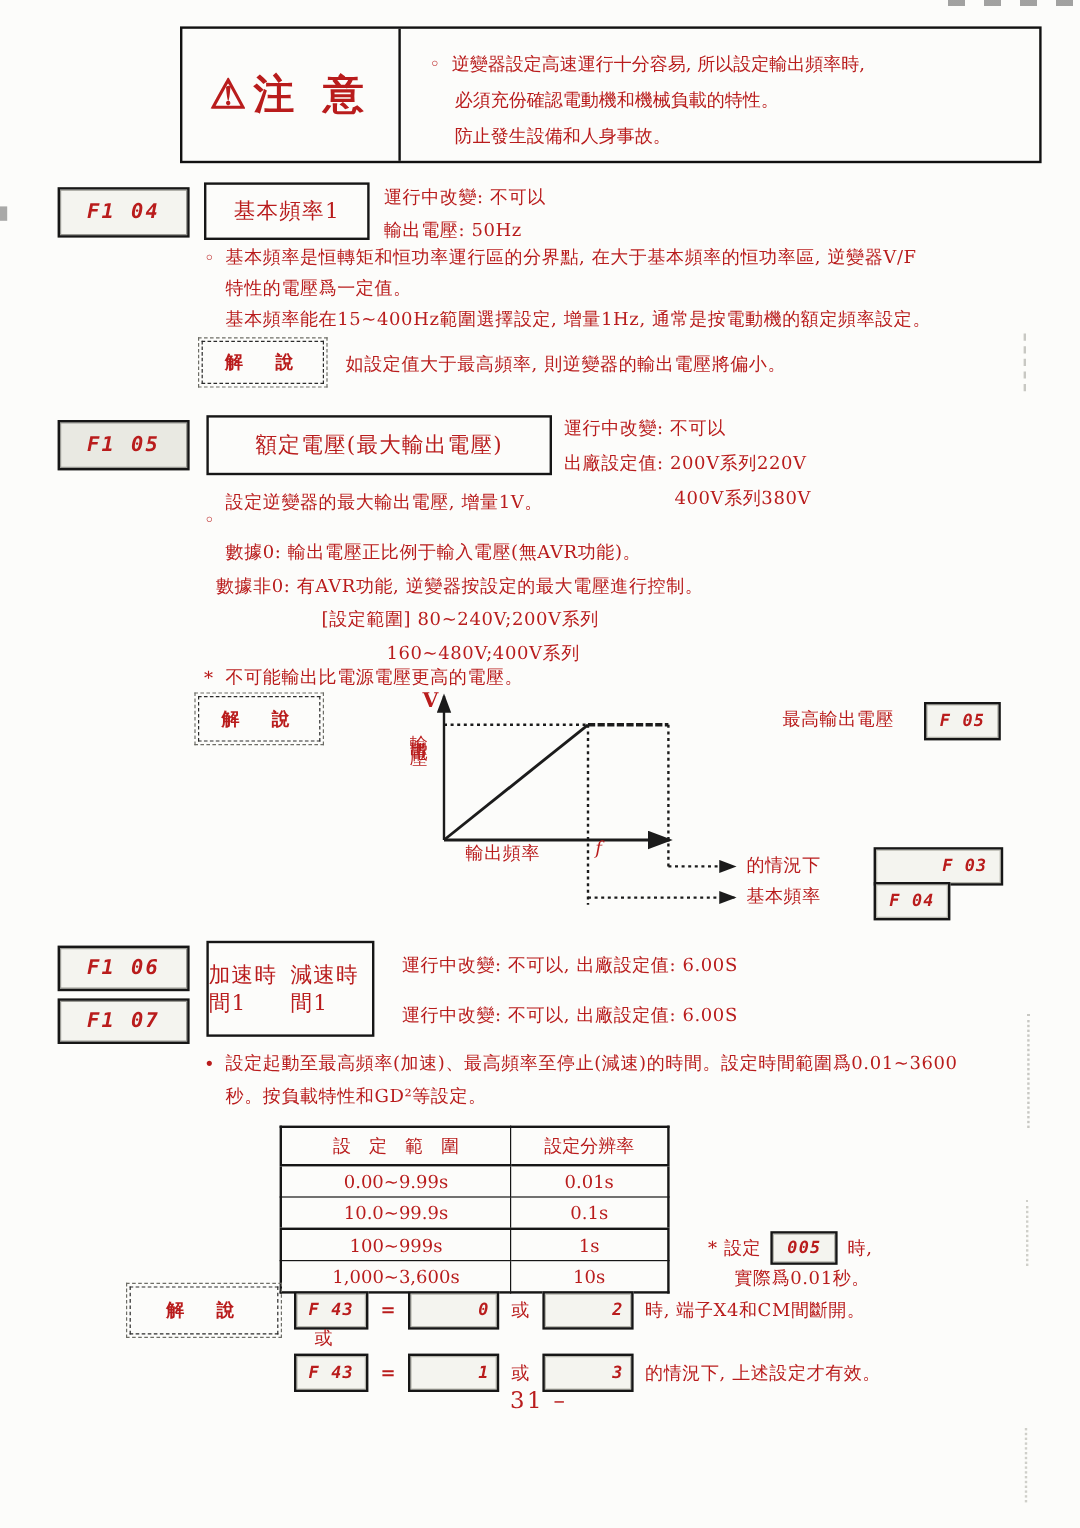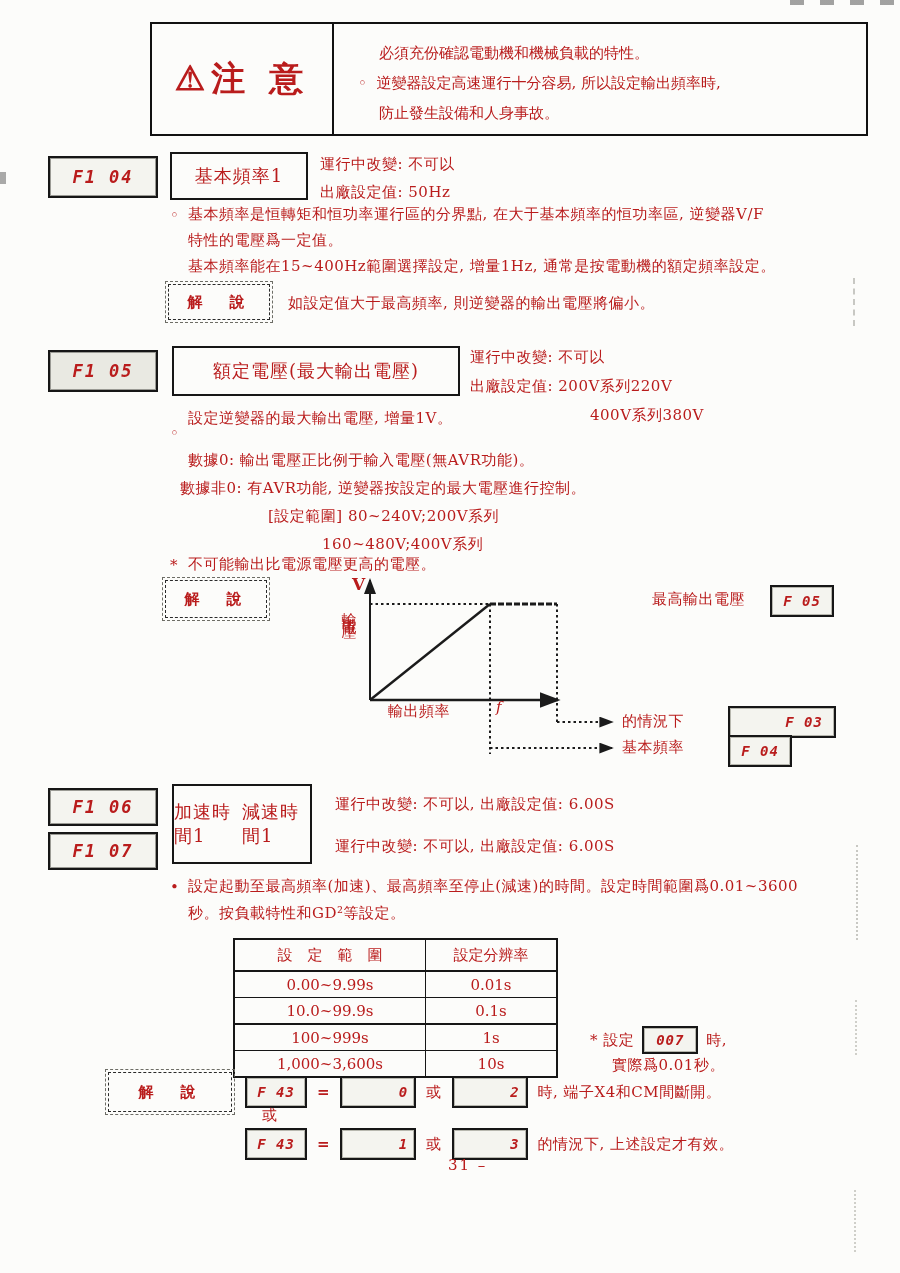--- a/index.html
+++ b/index.html
@@ -52,50 +52,50 @@
 </head>
 <body>
 
 <div class="page">
 
   <div class="warnbox" style="left:150px;top:22px;width:714px;height:110px;">
     <div class="warn-left">
       <span class="warn-title"><span>⚠</span><span>注 意</span></span>
     </div>
     <div class="warn-right">
+      <div><span>◦</span>&nbsp;&nbsp;<span>逆變器設定高速運行十分容易, 所以設定輸出頻率時,</span></div>
       <div style="padding-left:21px;"><span>必須充份確認電動機和機械負載的特性。</span></div>
-      <div><span>◦</span>&nbsp;&nbsp;<span>逆變器設定高速運行十分容易, 所以設定輸出頻率時,</span></div>
       <div style="padding-left:21px;"><span>防止發生設備和人身事故。</span></div>
     </div>
   </div>
 
   <div class="seg" style="left:48px;top:156px;width:106px;height:38px;">F1 04</div>
   <div class="pbox" style="left:170px;top:152px;width:134px;height:44px;">
       <span>基本頻率1</span>
     </div>
   <div class="abs txt" style="left:320px;top:155px;">運行中改變: 不可以</div>
-  <div class="abs txt" style="left:320px;top:183px;">出廠設定值: 50Hz</div>
+  <div class="abs txt" style="left:320px;top:183px;">輸出電壓: 50Hz</div>
 
   <div class="abs txt" style="left:170px;top:206px;">◦</div>
   <div class="abs txt" style="left:188px;top:205px;">基本頻率是恒轉矩和恒功率運行區的分界點, 在大于基本頻率的恒功率區, 逆變器V/F</div>
   <div class="abs txt" style="left:188px;top:231px;">特性的電壓爲一定值。</div>
   <div class="abs txt" style="left:188px;top:257px;">基本頻率能在15~400Hz範圍選擇設定, 增量1Hz, 通常是按電動機的額定頻率設定。</div>
 
   <div class="jbox" style="left:168px;top:284px;width:100px;height:34px;">
       <span>解　說</span>
     </div>
   <div class="abs txt" style="left:288px;top:294px;">如設定值大于最高頻率, 則逆變器的輸出電壓將偏小。</div>
 
   <div class="seg" style="left:48px;top:350px;width:106px;height:38px;background:#e9e9e2;">F1 05</div>
   <div class="pbox" style="left:172px;top:346px;width:284px;height:46px;">
       <span>額定電壓(最大輸出電壓)</span>
     </div>
   <div class="abs txt" style="left:470px;top:348px;">運行中改變: 不可以</div>
   <div class="abs txt" style="left:470px;top:377px;">出廠設定值: 200V系列220V</div>
-  <div class="abs txt" style="left:562px;top:406px;margin-left:28px;">400V系列380V</div>
+  <div class="abs txt" style="left:562px;top:406px;">400V系列380V</div>
 
   <div class="abs txt" style="left:170px;top:424px;">◦</div>
   <div class="abs txt" style="left:188px;top:409px;">設定逆變器的最大輸出電壓, 增量1V。</div>
   <div class="abs txt" style="left:188px;top:451px;">數據0: 輸出電壓正比例于輸入電壓(無AVR功能)。</div>
   <div class="abs txt" style="left:180px;top:479px;">數據非0: 有AVR功能, 逆變器按設定的最大電壓進行控制。</div>
   <div class="abs txt" style="left:268px;top:507px;">[設定範圍] 80~240V;200V系列</div>
   <div class="abs txt" style="left:322px;top:535px;">160~480V;400V系列</div>
   <div class="abs txt" style="left:170px;top:556px;">*</div>
   <div class="abs txt" style="left:188px;top:555px;">不可能輸出比電源電壓更高的電壓。</div>
 
@@ -170,21 +170,21 @@
     </tr>
     <tr>
       <td>1,000~3,600s</td>
       <td>10s</td>
     </tr>
   </tbody>
     </table>
 
   <div class="abs" style="left:590px;top:1026px;display:flex;align-items:center;gap:8px;">
     <span class="txt">* 設定</span>
-    <span class="seg sm" style="position:static;width:52px;height:24px;">007</span>
+    <span class="seg sm" style="position:static;width:52px;height:24px;">005</span>
     <span class="txt">時,</span>
   </div>
   <div class="abs txt" style="left:612px;top:1056px;">實際爲0.01秒。</div>
 
   <div class="jbox" style="left:108px;top:1072px;width:122px;height:38px;">
       <span>解　說</span>
     </div>
 
   <div class="abs" style="left:245px;top:1076px;display:flex;align-items:center;gap:10px;">
     <span class="seg sm" style="position:static;width:58px;height:28px;">F 43</span>
@@ -199,21 +199,21 @@
 
   <div class="abs" style="left:245px;top:1128px;display:flex;align-items:center;gap:10px;">
     <span class="seg sm" style="position:static;width:58px;height:28px;">F 43</span>
     <span class="txt bold">=</span>
     <span class="seg sm end" style="position:static;width:66px;height:28px;">   1</span>
     <span class="txt">或</span>
     <span class="seg sm end" style="position:static;width:66px;height:28px;">   3</span>
     <span class="txt">的情況下, 上述設定才有效。</span>
   </div>
 
-  <div class="abs txt" style="left:425px;top:1156px;font-size:15px;letter-spacing:2px;margin-left:23px;">31  –</div>
+  <div class="abs txt" style="left:425px;top:1156px;font-size:19px;letter-spacing:2px;">31  –</div>
 
   <div class="artifact" style="left:853px;top:278px;height:48px;border-left:2px dashed #8a8a82;"></div>
   <div class="artifact" style="left:856px;top:845px;height:95px;border-left:2px dotted #8a8a82;"></div>
   <div class="artifact" style="left:855px;top:1000px;height:55px;border-left:2px dotted #9a9a90;"></div>
   <div class="artifact" style="left:854px;top:1190px;height:62px;border-left:2px dotted #9a9a90;"></div>
   <div class="artifact" style="left:790px;top:0;width:108px;height:5px;background:repeating-linear-gradient(90deg,#333 0 14px,transparent 14px 30px);"></div>
   <div class="artifact" style="left:0;top:172px;width:6px;height:12px;background:#444;"></div>
 
 </div>
 

